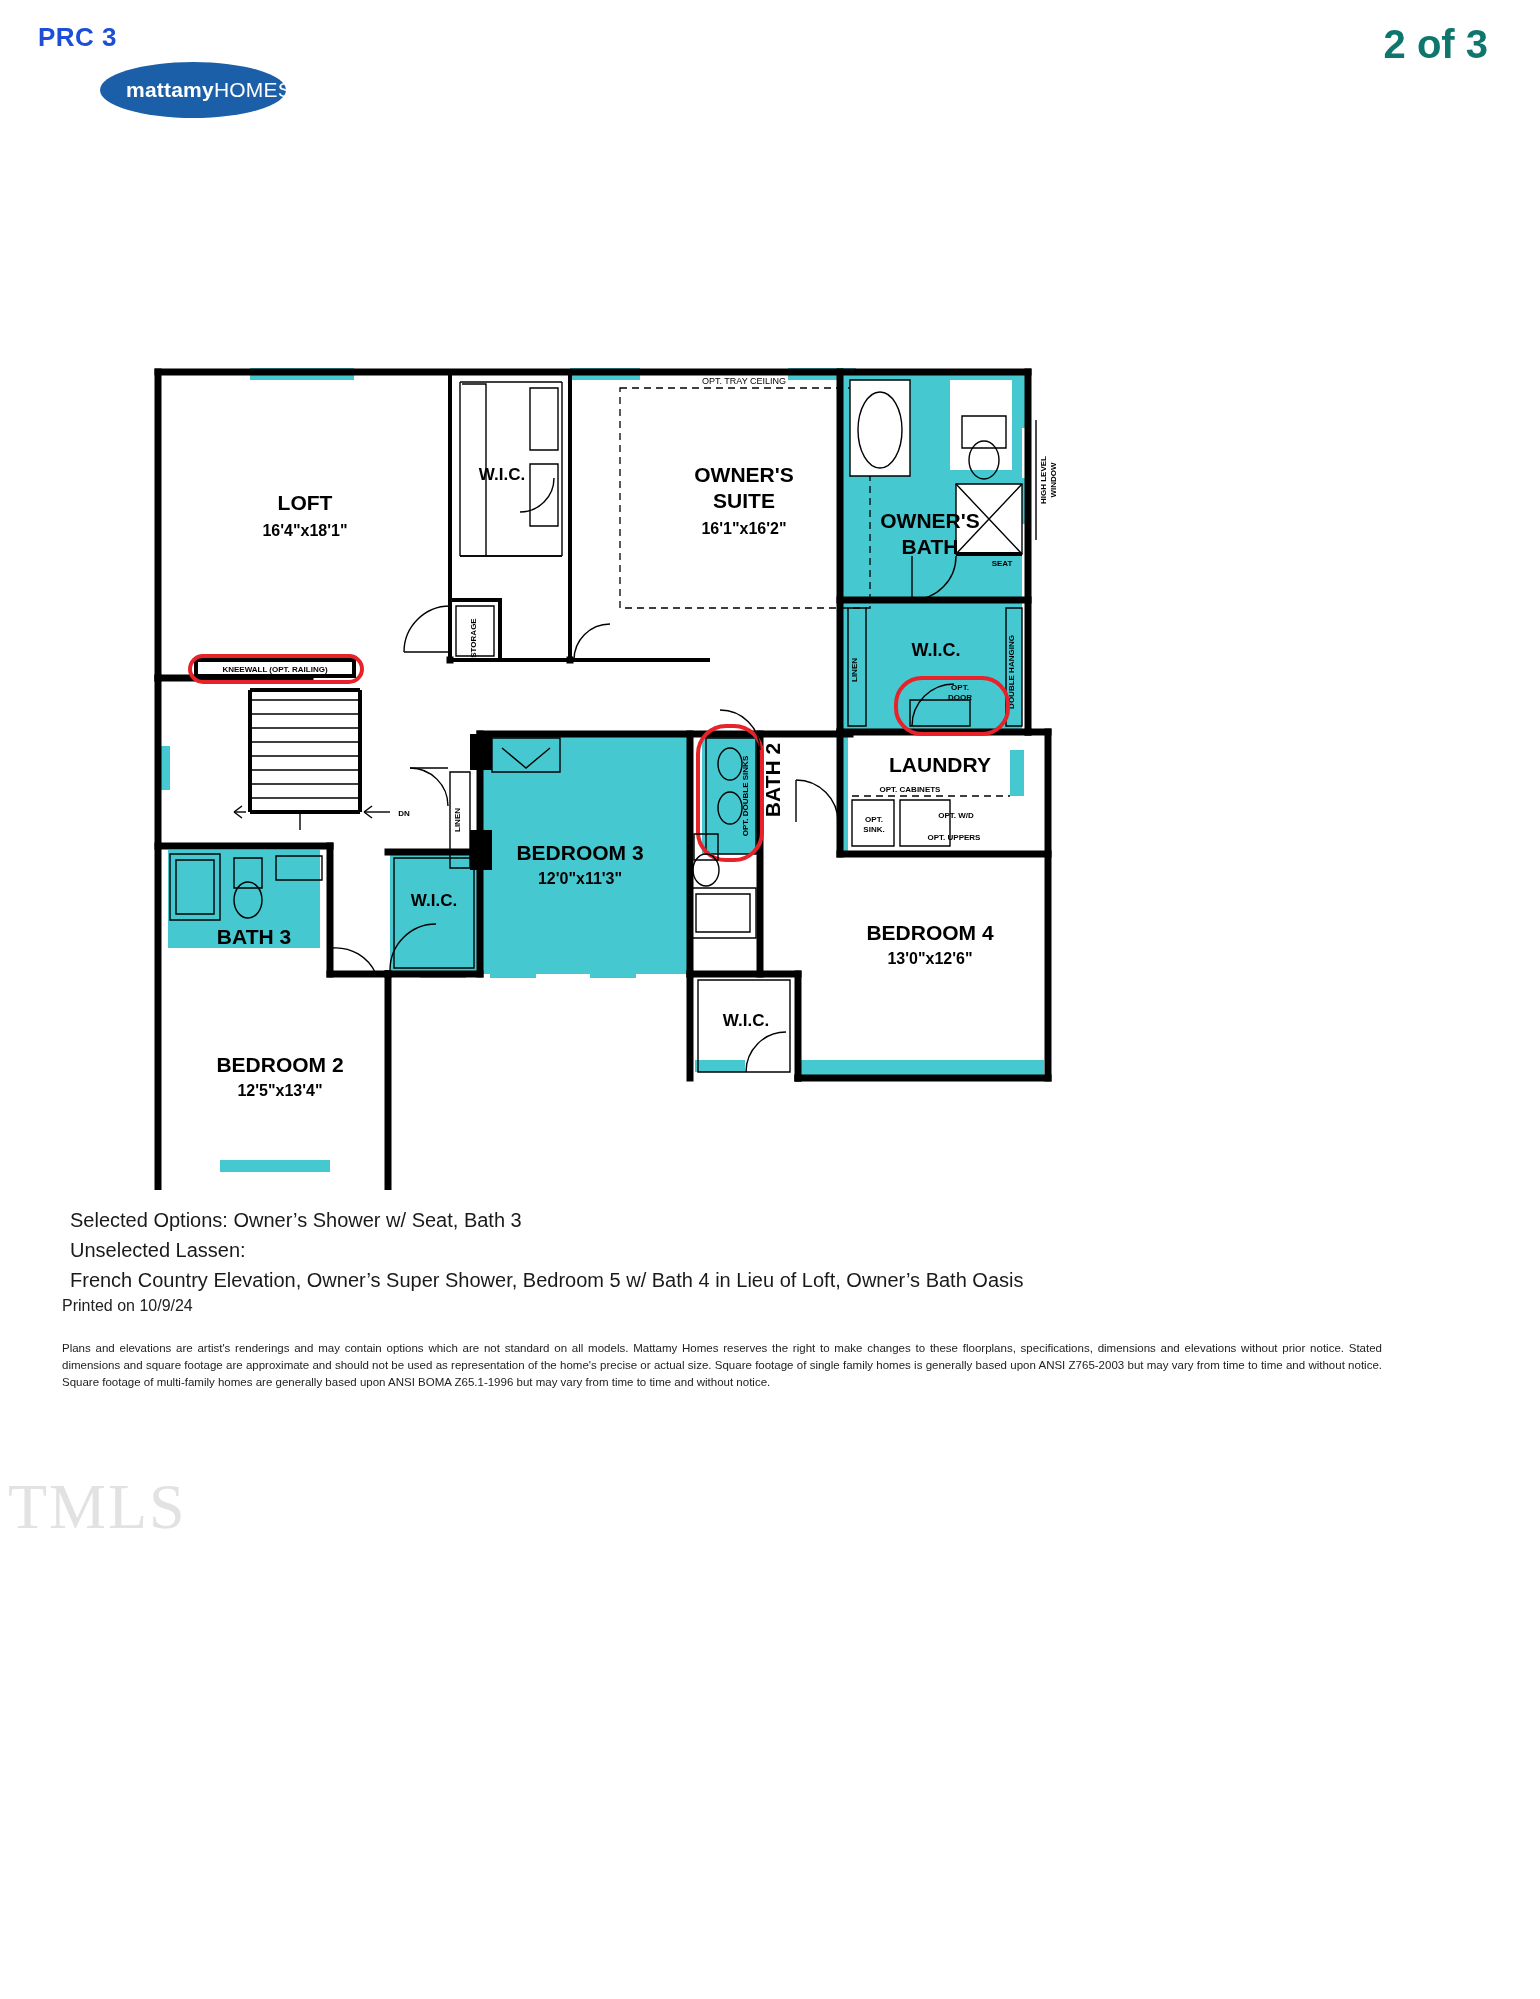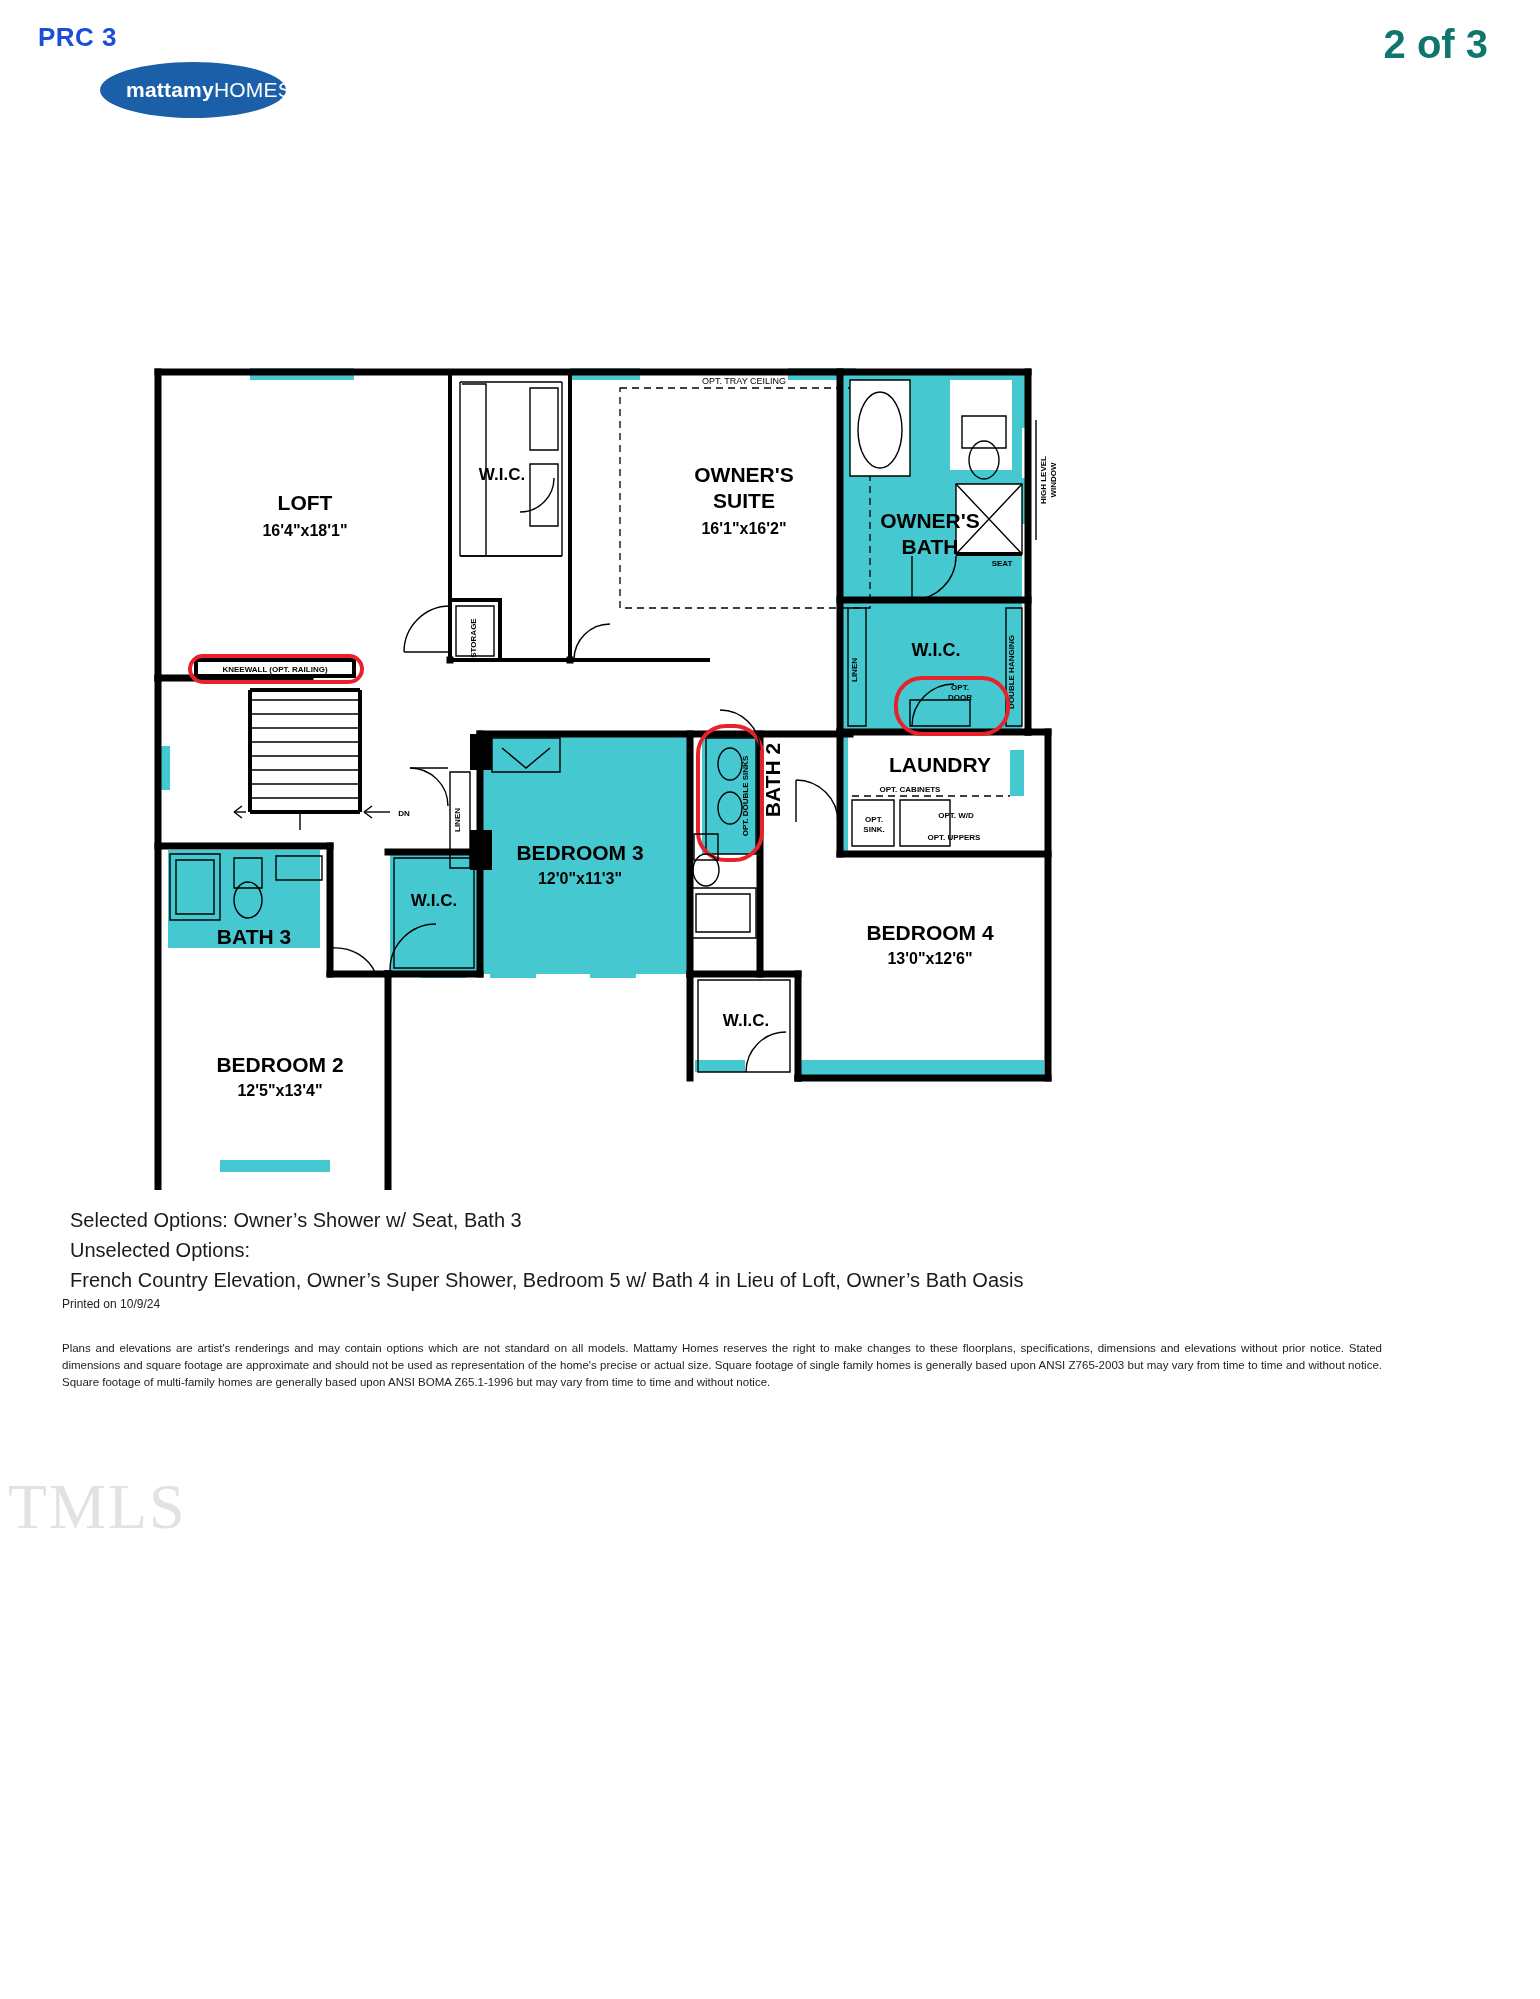--- a/index.html
+++ b/index.html
@@ -16,21 +16,21 @@
   .logo .txt b{font-weight:bold;}
   .logo .txt span.light{font-weight:normal;}
   .title{position:absolute;left:320px;top:62px;font-size:38px;color:#17496f;font-weight:normal;letter-spacing:.3px;}
 
   
   .plan{position:absolute;left:150px;top:360px;width:1100px;height:830px;}
   .plan svg{display:block;}
 
   
   .opts{position:absolute;left:70px;top:1205px;width:1300px;font-size:20px;line-height:30px;color:#1a1a1a;}
-  .printed{position:absolute;left:62px;top:1297px;font-size:12px;color:#222;}
+  .printed{position:absolute;left:62px;top:1297px;font-size:16px;color:#222;}
   .disclaimer{position:absolute;left:62px;top:1340px;width:1320px;font-size:11.5px;line-height:17px;color:#222;text-align:justify;}
 
   .tmls{position:absolute;left:8px;top:1470px;font-size:64px;color:#e2e2e2;letter-spacing:2px;font-family:Liberation Serif, serif;}
 </style>
 </head>
 <body>
 
 <div class="page">
 
   <div class="prc">PRC 3</div>
@@ -274,21 +274,21 @@
 
     <text class="rm" x="786" y="296" style="font-size:18px">W.I.C.</text>
 
     <text class="rm" x="790" y="412">LAUNDRY</text>
 
   </svg>
   </div>
 
   <div class="opts">
     <div>Selected Options: Owner’s Shower w/ Seat, Bath 3</div>
-    <div>Unselected Options:</div>
+    <div>Unselected Lassen:</div>
     <div>French Country Elevation, Owner’s Super Shower, Bedroom 5 w/ Bath 4 in Lieu of Loft, Owner’s Bath Oasis</div>
   </div>
 
   <div class="printed">Printed on 10/9/24</div>
 
   <div class="disclaimer">Plans and elevations are artist's renderings and may contain options which are not standard on all models. Mattamy Homes reserves the right to make changes to these floorplans, specifications, dimensions and elevations without prior notice. Stated dimensions and square footage are approximate and should not be used as representation of the home's precise or actual size. Square footage of single family homes is generally based upon ANSI Z765-2003 but may vary from time to time and without notice. Square footage of multi-family homes are generally based upon ANSI BOMA Z65.1-1996 but may vary from time to time and without notice.</div>
 
   <div class="tmls">TMLS</div>
 
 </div>

